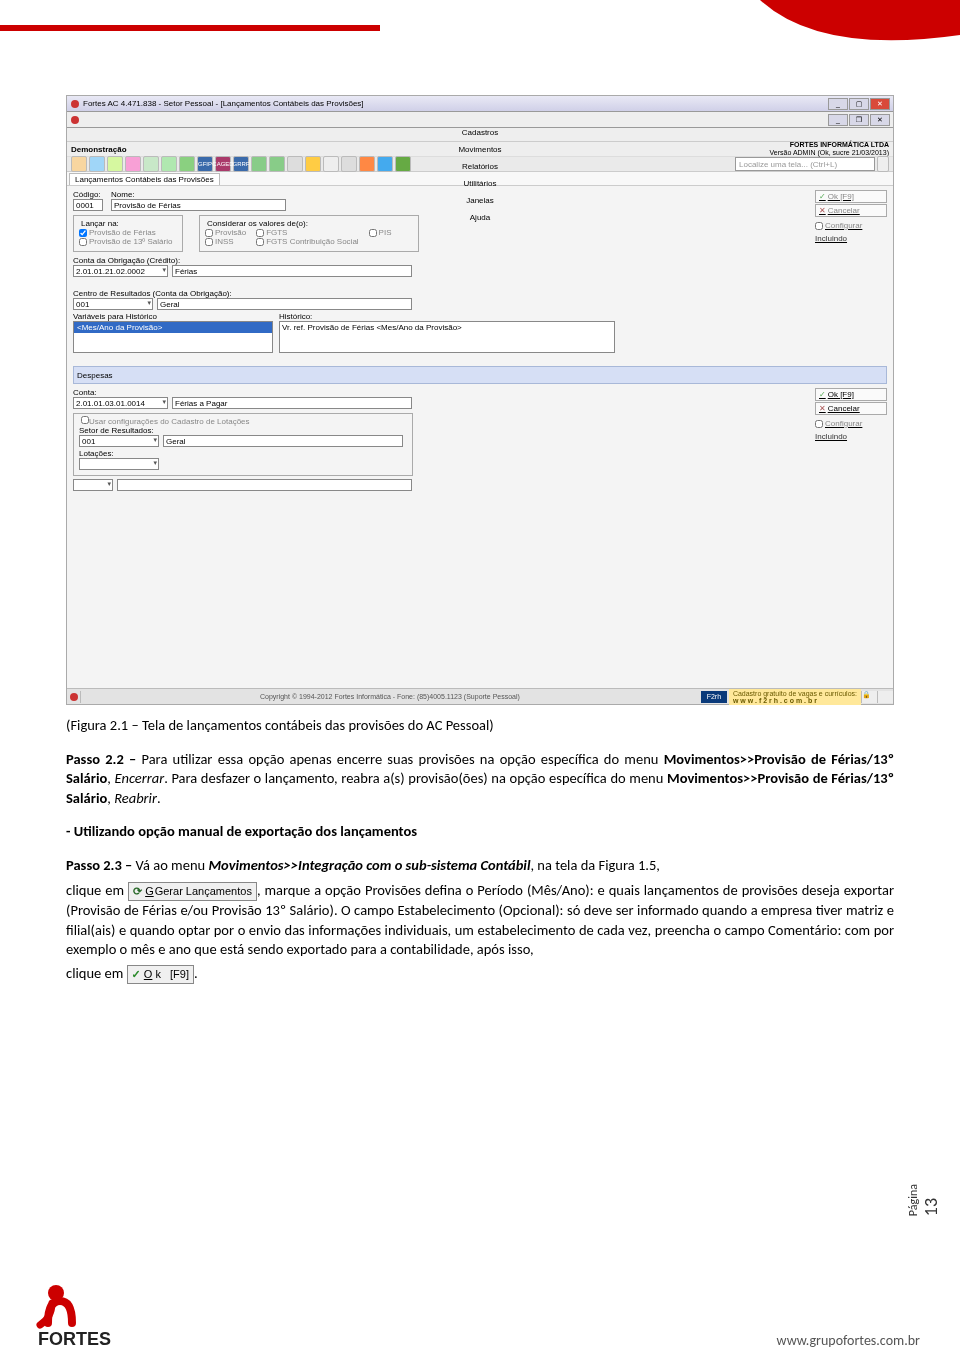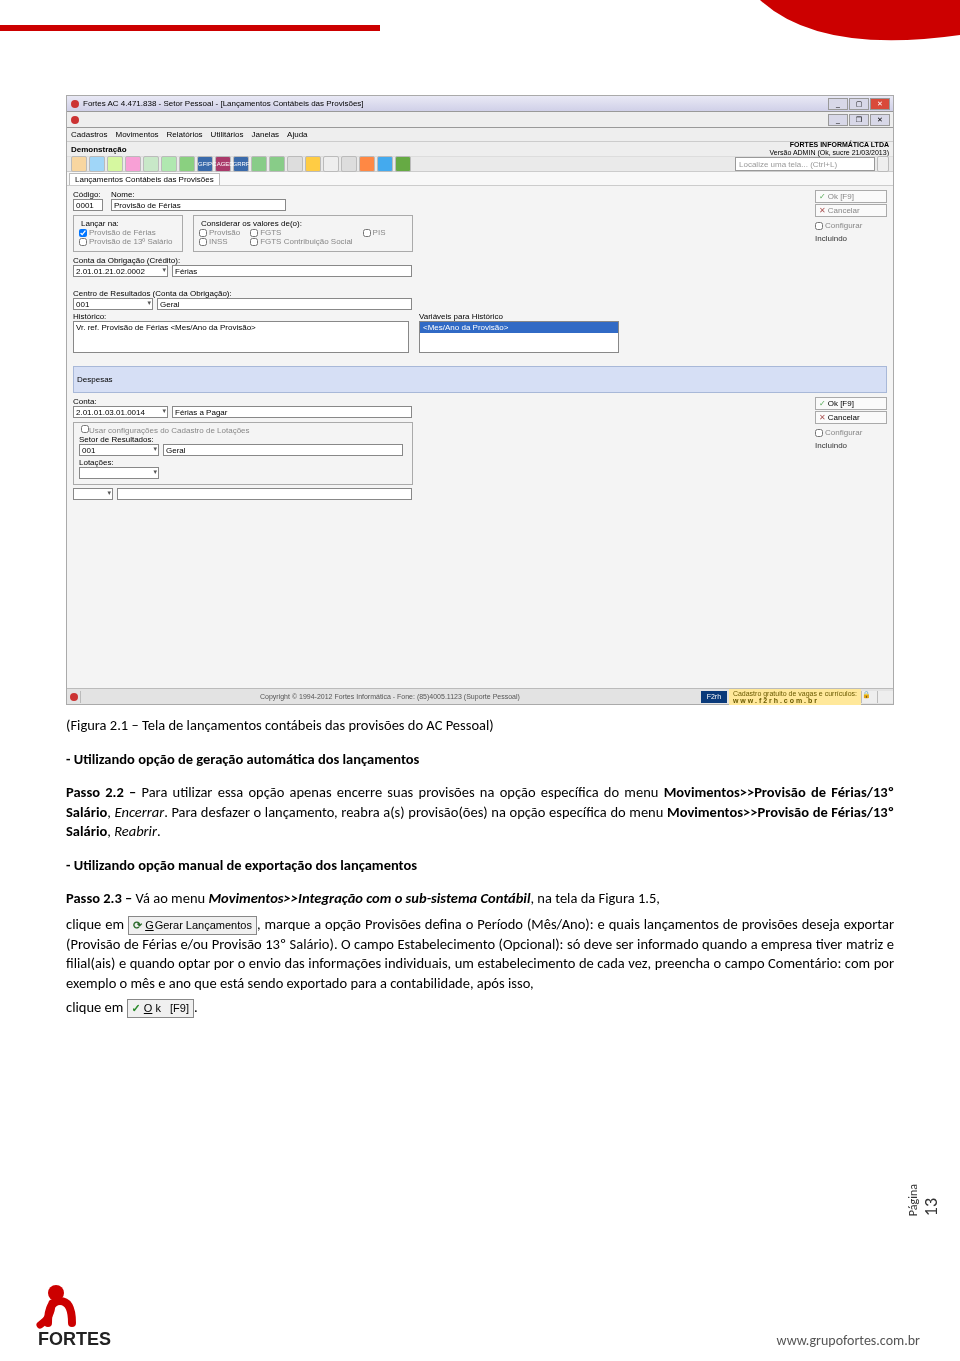--- a/index.html
+++ b/index.html
@@ -12,46 +12,46 @@
   .page-num .num { font-size: 18px; }
   .footer-url { position: absolute; bottom: 12px; right: 40px; font-size: 14px; color: #555; }
   .logo { position: absolute; bottom: 8px; left: 30px; width: 120px; }
   .logo svg { display: block; }
   .screenshot-wrap { position: absolute; top: 95px; left: 66px; width: 828px; height: 610px; border: 1px solid #aaa; font-family: Tahoma, Arial, sans-serif; font-size: 9px; color: #000; background: #f4f4f4; }
   .titlebar { height: 16px; background: linear-gradient(#e9e9f5,#d0d0e8); display: flex; align-items: center; padding: 0 3px; border-bottom: 1px solid #999; font-size: 8px; }
   .titlebar .ticon { width: 10px; height: 10px; margin-right: 3px; }
   .winbtns { margin-left: auto; display: flex; gap: 1px; }
   .winbtns span { width: 20px; height: 12px; background: #d8d8e8; border: 1px solid #999; display: flex; align-items: center; justify-content: center; font-size: 7px; }
   .winbtns .close { background: #d94a3a; color: #fff; }
-  .menubar { height: 14px; background: #eee; border-bottom: 1px solid #ccc; display: flex; align-items: center; padding: 0 4px; gap: 8px; font-size: 8px; }
+  .menubar { height: 14px; background: #eee; border-bottom: 1px solid #ccc; display: flex; align-items: center; padding: 0 4px; gap: 8px; font-size: 8px; flex-direction: column; }
   .demo-row { height: 14px; background: #eee; display: flex; align-items: center; padding: 0 4px; font-size: 8px; font-weight: bold; justify-content: space-between; }
   .demo-row .right { font-weight: normal; font-size: 7px; text-align: right; line-height: 8px; }
   .toolbar { height: 16px; background: #eaeaea; border-top: 1px solid #ddd; border-bottom: 1px solid #ccc; display: flex; align-items: center; padding: 0 4px; gap: 2px; }
   .toolbar .ticon { width: 16px; height: 16px; background: #fff; border: 1px solid #bbb; border-radius: 2px; }
   .toolbar .spacer { flex: 1; }
   .toolbar .search { width: 140px; height: 14px; border: 1px solid #999; background: #fff; font-size: 8px; color: #999; padding: 0 3px; display: flex; align-items: center; }
   .tab-strip { height: 14px; background: #f8f8f8; border-bottom: 1px solid #ccc; display: flex; align-items: flex-end; padding-left: 2px; }
   .tab-strip .tab { background: #fff; border: 1px solid #bbb; border-bottom: none; padding: 1px 5px; font-size: 8px; }
   .form-body { padding: 4px 6px; font-size: 8px; position: relative; }
   .fb-row { display: flex; gap: 4px; margin-bottom: 2px; align-items: center; }
   .fb-row.top { align-items: flex-start; }
   .lbl { display: block; }
   .inp { border: 1px solid #888; background: #fff; height: 12px; padding: 0 2px; font-size: 8px; display: flex; align-items: center; }
   .dropdown { position: relative; }
   .dropdown::after { content: "▾"; position: absolute; right: 1px; top: 0; font-size: 7px; color: #555; }
   .fieldset { border: 1px solid #aaa; padding: 3px 5px 5px; margin-top: 2px; }
   .fieldset .legend { font-size: 8px; margin-top: -8px; background: #f4f4f4; display: inline-block; padding: 0 2px; }
   .chk { display: flex; align-items: center; gap: 2px; font-size: 8px; color: #888; }
   .chk input { width: 8px; height: 8px; }
-  .right-panel { position: absolute; right: 6px; top: 4px; width: 72px; font-size: 8px; }
+  .right-panel { position: absolute; right: 6px; top: 4px; width: 72px; font-size: 8px; text-decoration: underline; }
   .right-panel .btn { border: 1px solid #aaa; background: #fafafa; height: 13px; display: flex; align-items: center; gap: 2px; padding: 0 3px; margin-bottom: 1px; color: #888; }
   .right-panel .btn.ok::before { content: "✓"; color: #5a5; }
   .right-panel .btn.cancel::before { content: "✕"; color: #a55; }
   .right-panel .status { margin-top: 4px; color: #333; }
-  .section-hdr { background: #d6dff5; border: 1px solid #a8b8d8; height: 27px; display: flex; align-items: center; padding: 0 3px; font-size: 8px; margin-top: 8px; }
+  .section-hdr { background: #d6dff5; border: 1px solid #a8b8d8; height: 18px; display: flex; align-items: center; padding: 0 3px; font-size: 8px; margin-top: 8px; }
   .var-box { border: 1px solid #888; background: #fff; height: 32px; position: relative; }
   .var-box .sel { background: #316ac5; color: #fff; padding: 0 3px; font-size: 8px; height: 11px; display: flex; align-items: center; }
   .statusbar { position: absolute; bottom: 0; left: 0; right: 0; height: 16px; background: #e3e3e3; border-top: 1px solid #bbb; display: flex; align-items: center; font-size: 7px; }
   .statusbar .copy { flex: 1; text-align: center; color: #555; }
   .statusbar .f2rh { width: 26px; height: 12px; background: #0a3a7a; color: #fff; font-size: 7px; display: flex; align-items: center; justify-content: center; margin: 0 2px; }
   .statusbar .ad { background: #ffe89a; color: #6a5a00; padding: 1px 4px; font-size: 7px; }
   .statusbar .pad { width: 16px; height: 12px; background: #eee; border-left: 1px solid #bbb; }
   .statusbar .lefticon { width: 14px; height: 12px; border-right: 1px solid #bbb; display:flex; align-items:center; justify-content:center; }
   .body-text { position: absolute; top: 716px; left: 66px; width: 828px; font-size: 14.5px; line-height: 1.35; color: #000; }
   .body-text p { margin-bottom: 14px; text-align: justify; }
@@ -154,21 +154,21 @@
       <div style="width:34px">
         <span class="lbl">Código:</span>
         <span class="inp" style="width:30px">0001</span>
       </div>
       <div style="flex:0 0 180px">
         <span class="lbl">Nome:</span>
         <span class="inp" style="width:175px">Provisão de Férias</span>
       </div>
     </div>
 
-    <div class="fb-row top" style="gap:10px;margin-top:2px">
+    <div class="fb-row top" style="gap:16px;margin-top:2px">
       <div class="fieldset" style="width:110px">
         <span class="legend">Lançar na:</span>
         <div class="chk">
             <input type="checkbox" checked="" style="">
             <span>Provisão de Férias</span>
           </div>
         <div class="chk">
             <input type="checkbox" style="">
             <span>Provisão de 13º Salário</span>
           </div>
@@ -215,29 +215,29 @@
     </div>
     <div style="margin-top:12px">
       <span class="lbl">Centro de Resultados (Conta da Obrigação):</span>
       <div class="fb-row">
         <span class="inp dropdown" style="width:80px">001</span>
         <span class="inp" style="width:255px">Geral</span>
       </div>
     </div>
 
     <div class="fb-row top" style="margin-top:2px;gap:6px">
-      <div style="width:340px">
-        <span class="lbl">Histórico:</span>
-        <div class="inp" style="width:336px;height:32px;align-items:flex-start;padding-top:1px">Vr. ref. Provisão de Férias &lt;Mes/Ano da Provisão&gt;</div>
-      </div>
       <div style="width:200px">
         <span class="lbl">Variáveis para Histórico</span>
         <div class="var-box">
           <div class="sel">&lt;Mes/Ano da Provisão&gt;</div>
         </div>
+      </div>
+      <div style="width:340px">
+        <span class="lbl">Histórico:</span>
+        <div class="inp" style="width:336px;height:32px;align-items:flex-start;padding-top:1px">Vr. ref. Provisão de Férias &lt;Mes/Ano da Provisão&gt;</div>
       </div>
     </div>
   </div>
 
   <div class="section-hdr" style="margin-left:6px;margin-right:6px">Despesas</div>
 
   <div class="form-body" style="height:130px">
     <div class="right-panel">
       <div class="btn ok" style="color:#000">Ok     [F9]</div>
       <div class="btn cancel" style="color:#000">Cancelar</div>
@@ -285,21 +285,20 @@
       <span>Cadastro gratuito de vagas e currículos:</span><br>
       <b>w w w . f 2 r h . c o m . b r</b>
     </span>
     <span class="pad">🔒</span>
     <span class="pad"></span>
   </div>
 </div>
 
 <div class="body-text">
   <p>(Figura 2.1 – Tela de lançamentos contábeis das provisões do AC Pessoal)</p>
-  <p class="sub"><b>- Utilizando opção de geração automática dos lançamentos</b></p>
   <p>
     <b>Passo 2.2 –</b><span> Para utilizar essa opção apenas encerre suas provisões na opção específica do menu </span><b>Movimentos&gt;&gt;Provisão de Férias/13º Salário</b><span>, </span><i>Encerrar</i><span>. Para desfazer o lançamento, reabra a(s) provisão(ões) na opção específica do menu </span><b>Movimentos&gt;&gt;Provisão de Férias/13º Salário</b><span>, </span><i>Reabrir</i><span>.</span>
   </p>
   <p class="sub"><b>- Utilizando opção manual de exportação dos lançamentos</b></p>
   <p style="margin-bottom:6px">
     <b>Passo 2.3 –</b><span> Vá ao menu </span><b><i>Movimentos&gt;&gt;Integração com o sub-sistema Contábil</i></b><span>, na tela da Figura 1.5,</span>
   </p>
   <p>
     <span>clique em </span><span class="inline-btn gear">
         <u>G</u>

